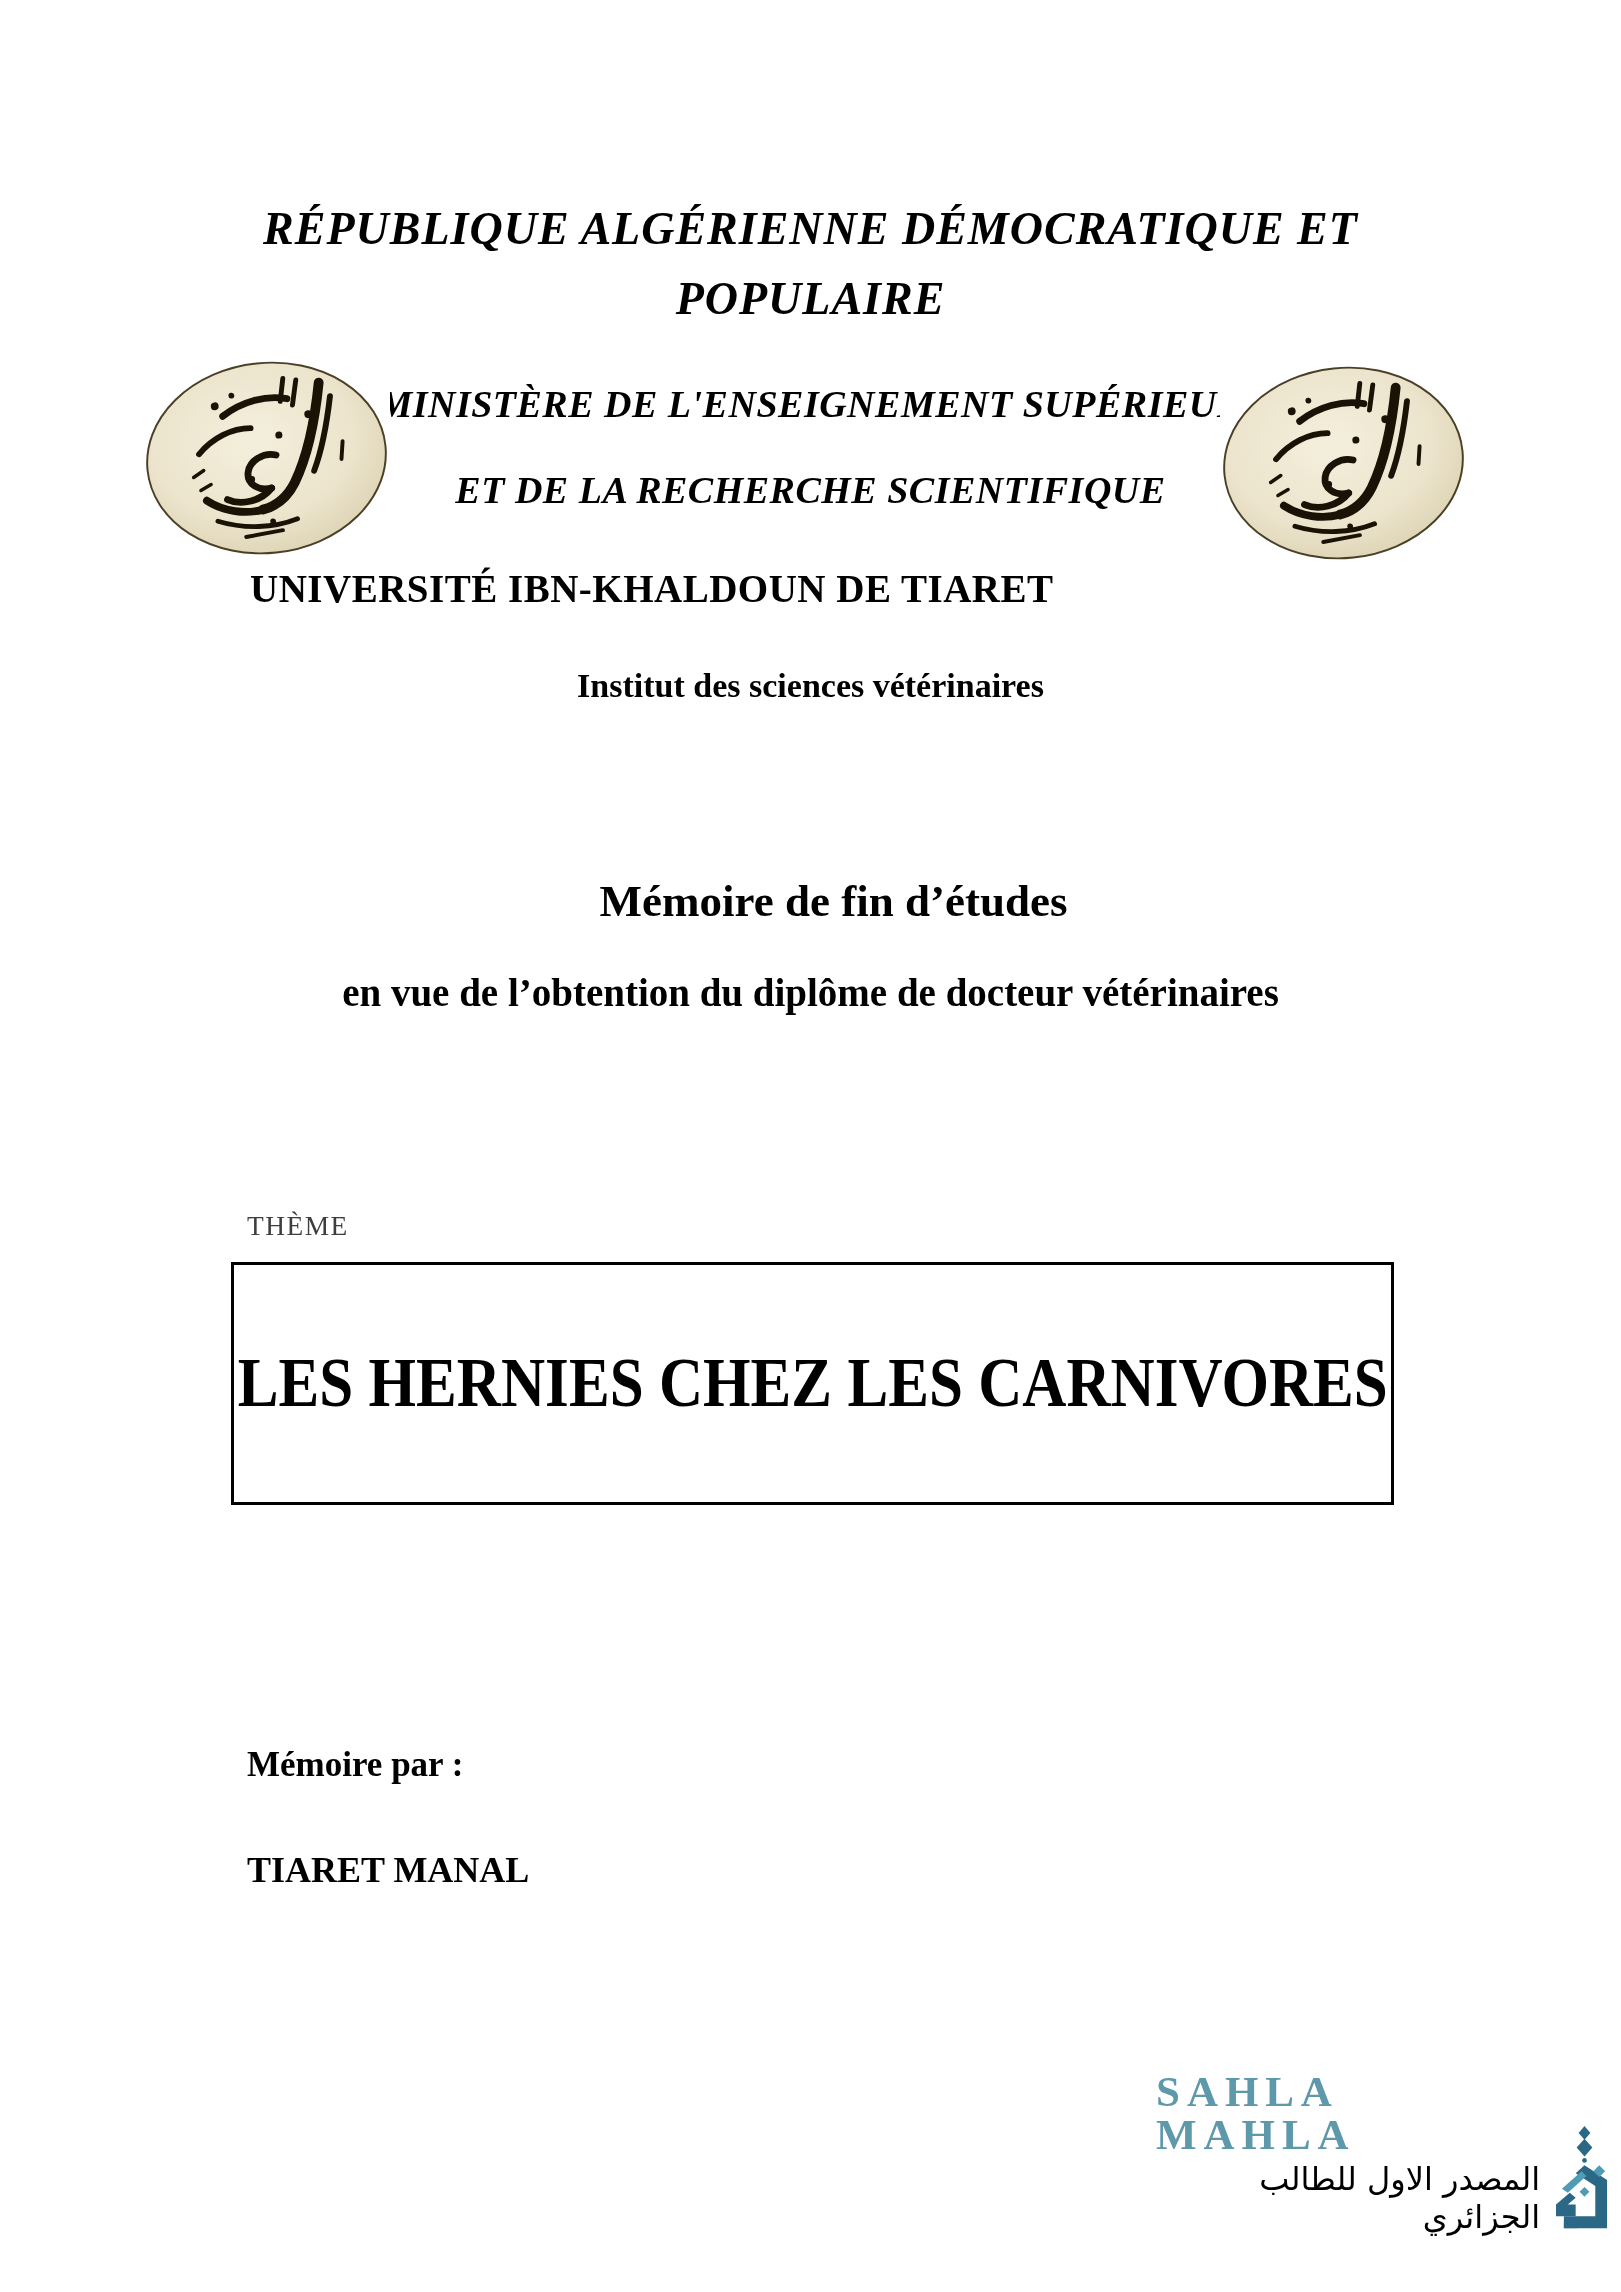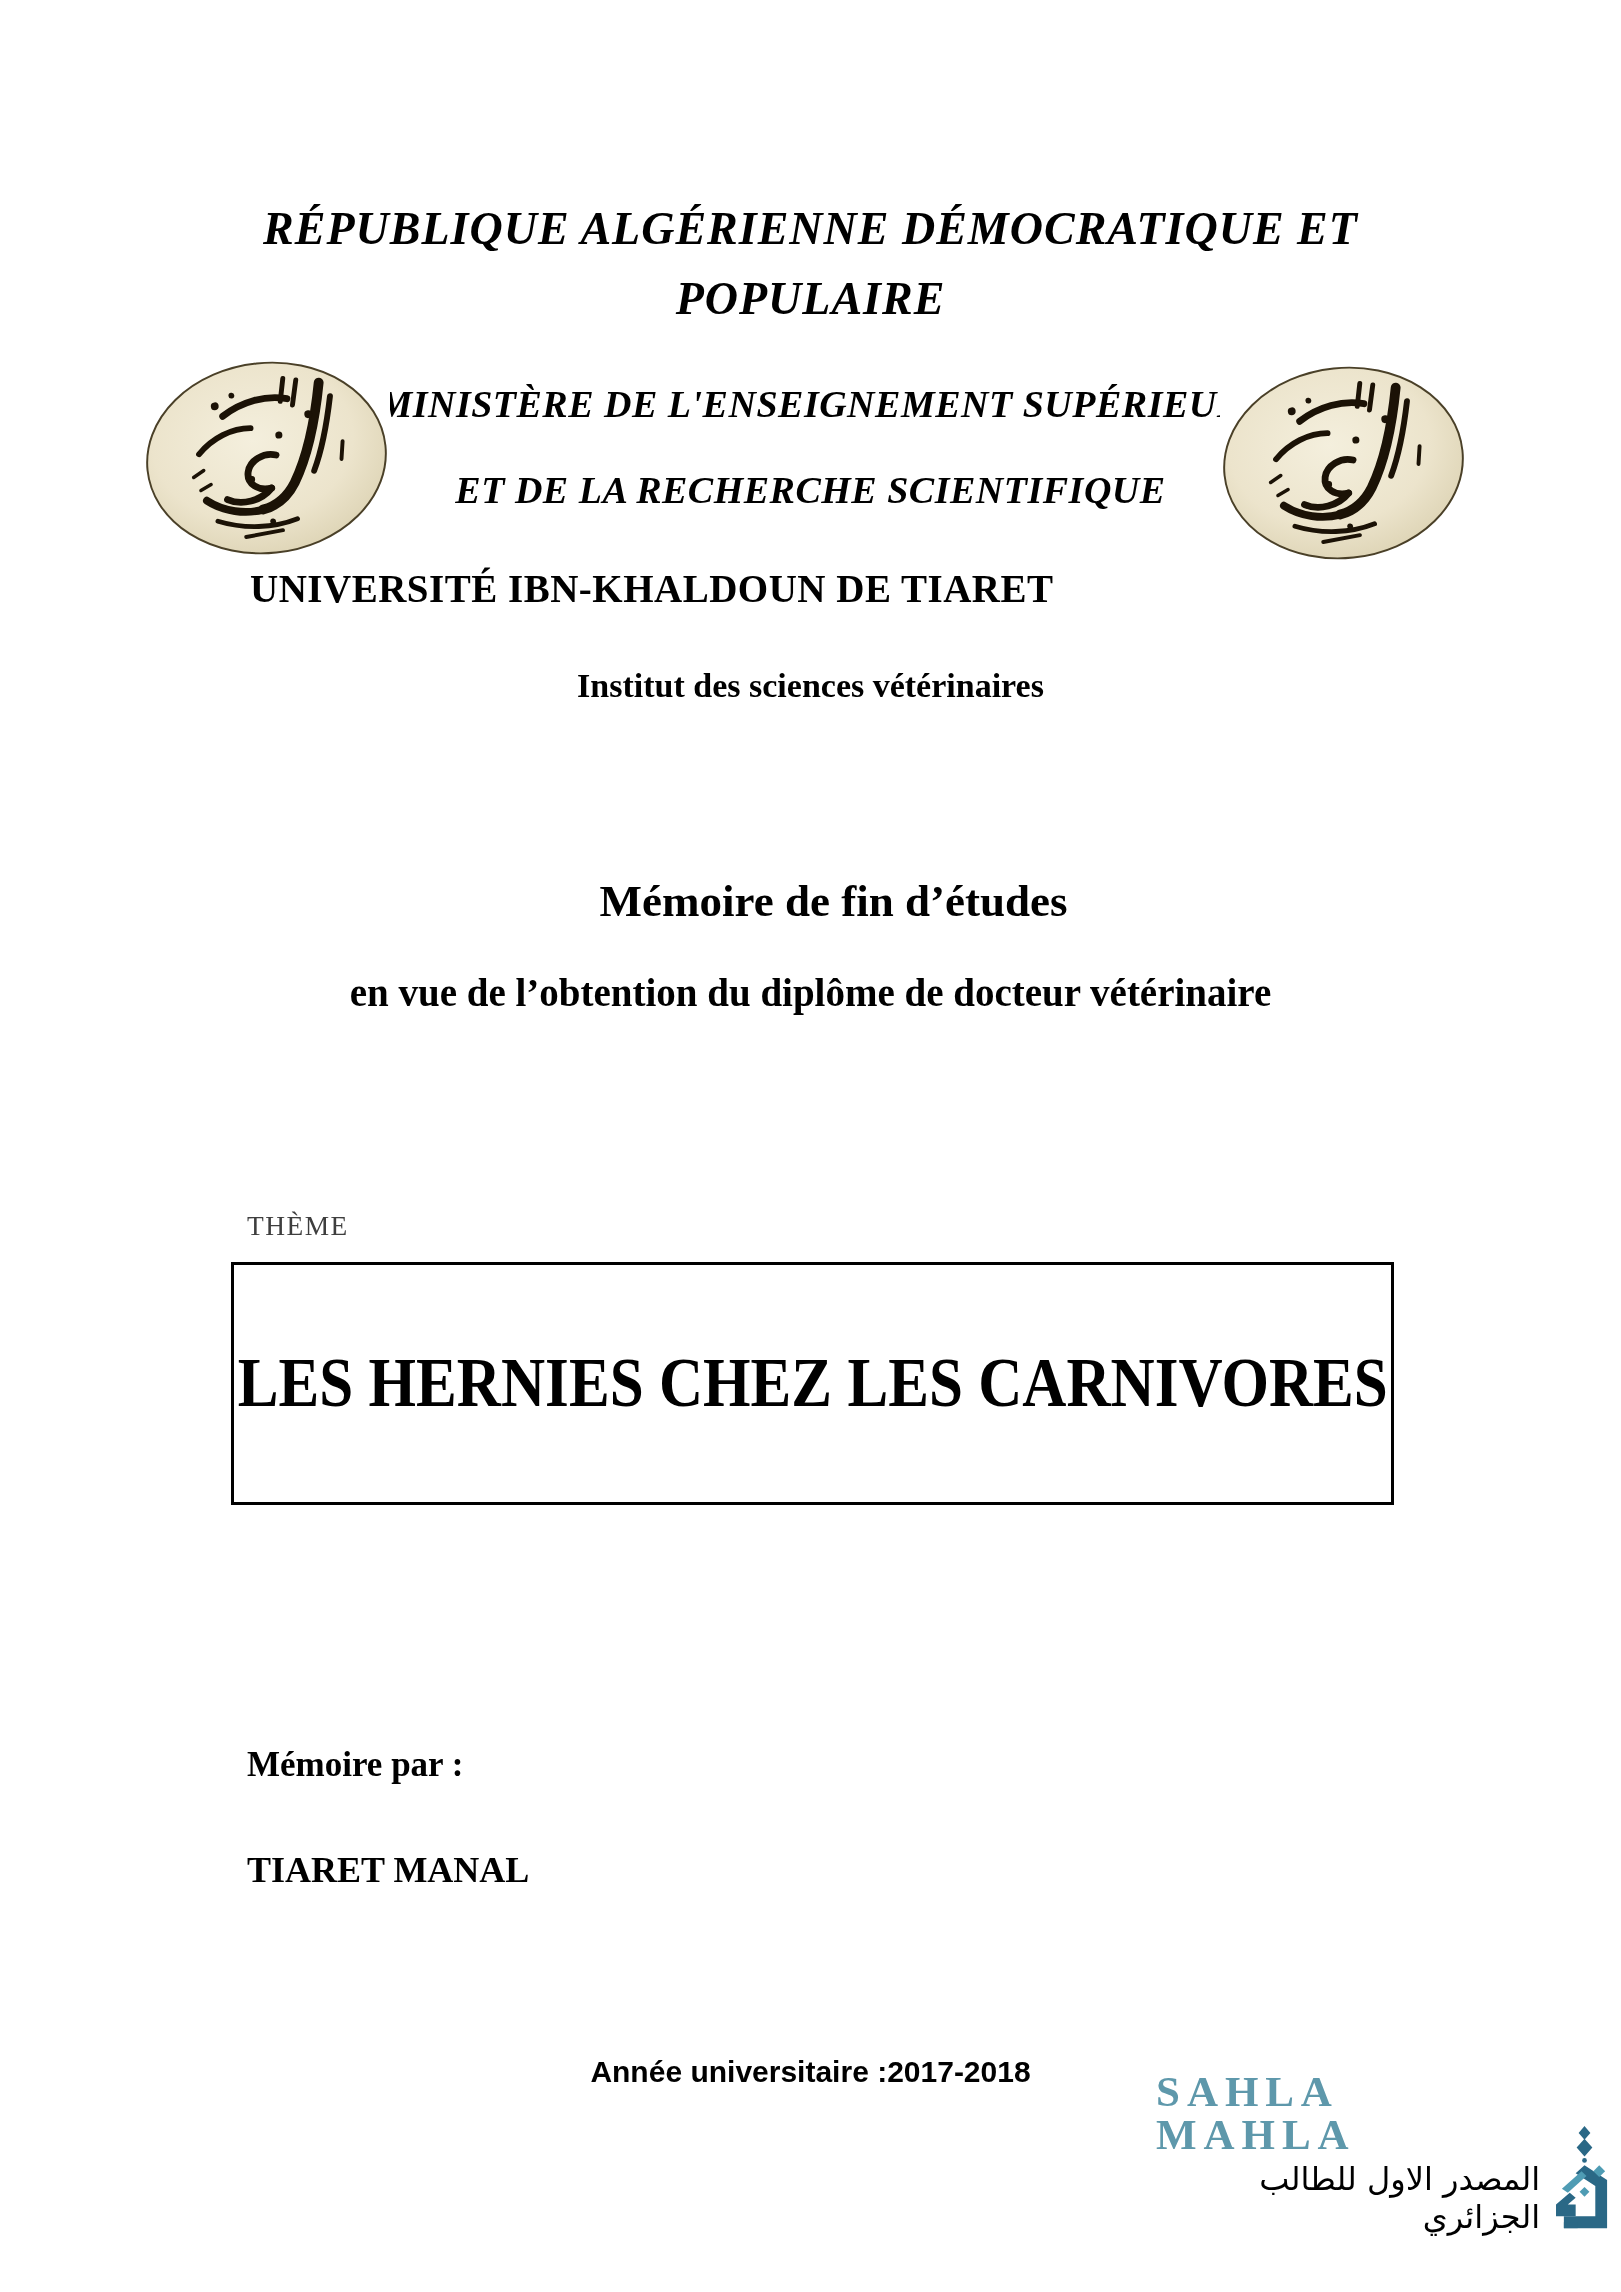--- a/index.html
+++ b/index.html
@@ -101,32 +101,31 @@
     <use href="#uni-seal"></use>
   </svg>
   <svg class="seal seal-right" viewBox="0 0 252 202" width="247" height="198">
     <use href="#uni-seal"></use>
   </svg>
 
   <div class="abs univ-line" style="left:250px;top:566px;">UNIVERSITÉ IBN-KHALDOUN DE TIARET</div>
   <div class="abs centered inst-line" style="top:667px;">Institut des sciences vétérinaires</div>
 
   <div class="abs centered mem-line" style="top:875px;padding-left:23px;">Mémoire de fin d’études</div>
-  <div class="abs centered envue-line" style="top:970px;">en vue de l’obtention du diplôme de docteur vétérinaire</div>
+  <div class="abs centered envue-line" style="top:970px;">en vue de l’obtention du diplôme de docteur vétérinaires</div>
 
   <div class="abs theme-label" style="left:247px;top:1211px;">THÈME</div>
 
   <div class="title-box">
     <div class="thesis-title">LES HERNIES CHEZ LES CARNIVORES</div>
   </div>
 
   <div class="abs credit" style="left:247px;top:1745px;">Mémoire par :</div>
   <div class="abs author-line" style="left:247px;top:1849px;">TIARET MANAL</div>
 
-  <div class="abs centered annee-line" style="top:2055px;">Année universitaire :2017-2018</div>
 
   <div class="wm">
     <div class="wm-text">
       <div class="wm-brand">SAHLA MAHLA</div>
       <div class="wm-tagline">المصدر الاول للطالب الجزائري</div>
     </div>
     <svg class="wm-icon" viewBox="0 0 66 112">
       <g fill="#2a6886">
         <polygon points="33,0 39,7 33,14 27,7"></polygon>
         <polygon points="33,13 41,22 33,31 25,22"></polygon>

